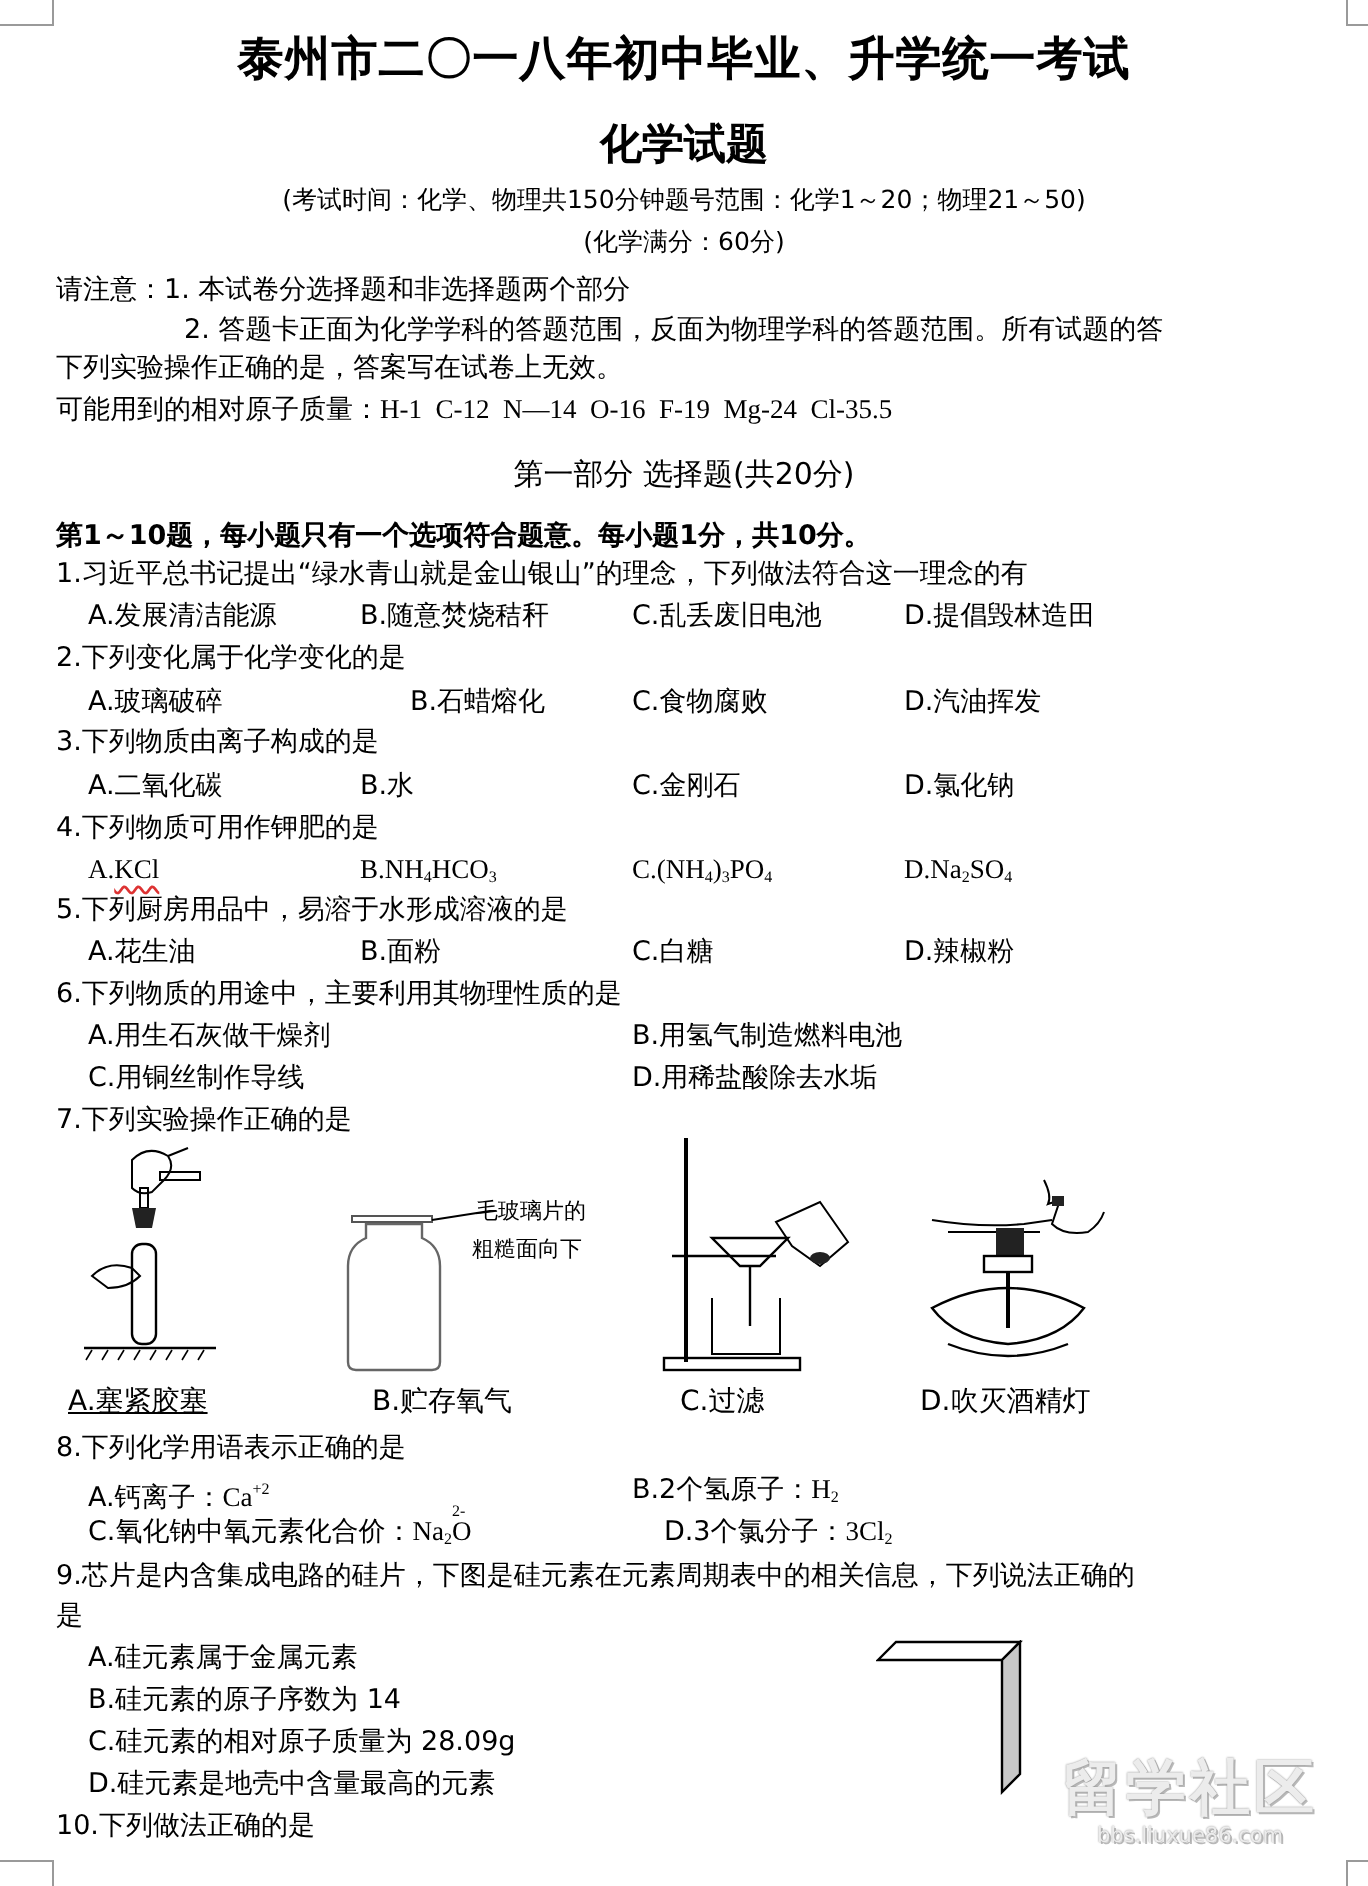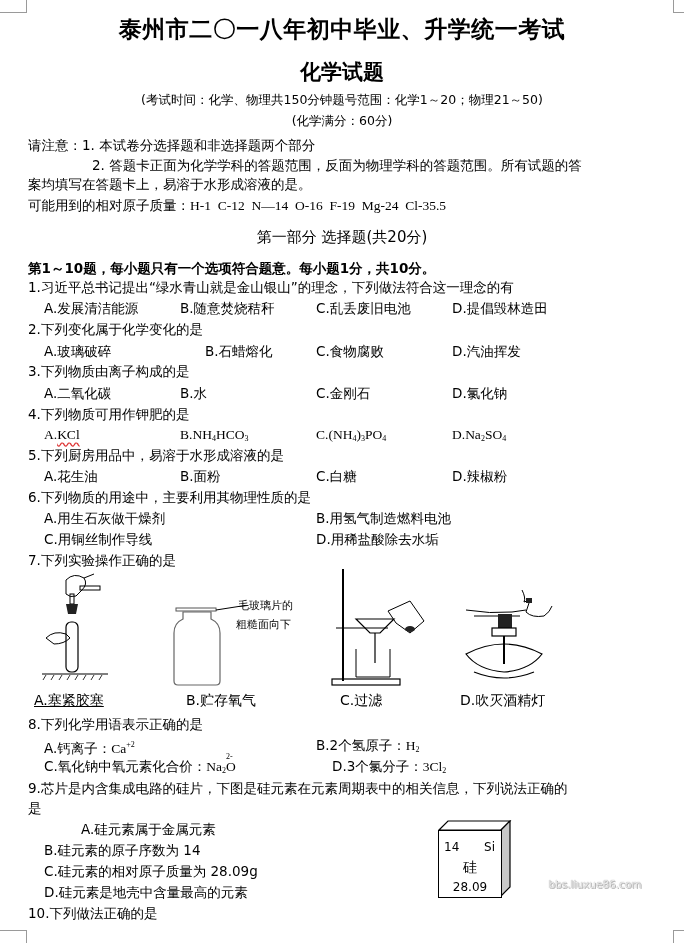--- a/index.html
+++ b/index.html
@@ -54,21 +54,21 @@
 
 <div class="abs title1">泰州市二〇一八年初中毕业、升学统一考试</div>
 <div class="abs title2">化学试题</div>
 <div class="abs sub1">(考试时间：化学、物理共150分钟题号范围：化学1～20；物理21～50)</div>
 <div class="abs sub2">(化学满分：60分)</div>
 
 <div class="line" style="top:136px;">
   <span>请注意：</span><span>1. 本试卷分选择题和非选择题两个部分</span>
 </div>
 <div class="line" style="top:156px; left:92px;">2. 答题卡正面为化学学科的答题范围，反面为物理学科的答题范围。所有试题的答</div>
-<div class="line" style="top:175px;">案均填写在答题卡上，易溶于水形成溶液的是。</div>
+<div class="line" style="top:175px;">下列实验操作正确的是，答案写在试卷上无效。</div>
 <div class="line" style="top:196px;">
   <span>可能用到的相对原子质量：</span><span class="mono" style="white-space:pre;">H-1  C-12  N—14  O-16  F-19  Mg-24  Cl-35.5</span>
 </div>
 
 <div class="abs section">第一部分   选择题(共20分)</div>
 <div class="line bold" style="top:259px;">第1～10题，每小题只有一个选项符合题意。每小题1分，共10分。</div>
 
 <div class="line" style="top:278px;">1.习近平总书记提出“绿水青山就是金山银山”的理念，下列做法符合这一理念的有</div>
 <div class="opt" style="top:299px; left:44px;">A.发展清洁能源</div>
 <div class="opt" style="top:299px; left:180px;">B.随意焚烧秸秆</div>
@@ -179,35 +179,30 @@
 </div>
 <div class="opt" style="top:757px; left:44px;">
   <span>C.氧化钠中氧元素化合价：</span><span class="mono">Na</span><sub class="mono">2</sub><span class="mono" style="position:relative;"><span>O</span><span style="position:absolute; left:0; top:-11px; font-size:8px;">2-</span></span>
 </div>
 <div class="opt" style="top:757px; left:316px;margin-left:16px;">
   <span>D.3个氯分子：</span><span class="mono">3Cl</span><sub class="mono">2</sub>
 </div>
 
 <div class="line" style="top:779px;">9.芯片是内含集成电路的硅片，下图是硅元素在元素周期表中的相关信息，下列说法正确的</div>
 <div class="line" style="top:799px;">是</div>
-<div class="opt" style="top:820px; left:44px;margin-left:37px;">A.硅元素属于金属元素</div>
+<div class="opt" style="top:820px; left:44px;">A.硅元素属于金属元素</div>
 <div class="opt" style="top:841px; left:44px;">B.硅元素的原子序数为 14</div>
 <div class="opt" style="top:862px; left:44px;">C.硅元素的相对原子质量为 28.09g</div>
 <div class="opt" style="top:883px; left:44px;">D.硅元素是地壳中含量最高的元素</div>
 
 <div class="ptable">
   <svg style="position:absolute; left:0; top:0;" width="84" height="80">
     <polygon points="1,10 10,1 72,1 63,10" fill="#fff" stroke="#000" stroke-width="1.2"></polygon>
     <polygon points="63,10 72,1 72,67 63,76" fill="#c8c8c8" stroke="#000" stroke-width="1.2"></polygon>
   </svg>
-  <div class="front">
-    <span class="num">14</span>
-    <span class="sym">Si</span>
-    <div class="name">硅</div>
-    <div class="mass">28.09</div>
-  </div>
 </div>
 
 <div class="line" style="top:904px;">10.下列做法正确的是</div>
 
 <div class="watermark">
+  <div class="big">留学社区</div>
   <div class="small">bbs.liuxue86.com</div>
 </div>
 
 </body></html>

